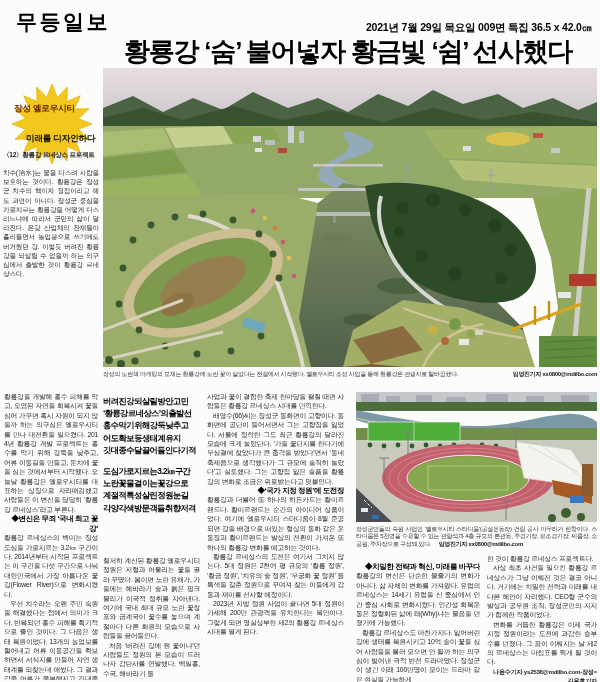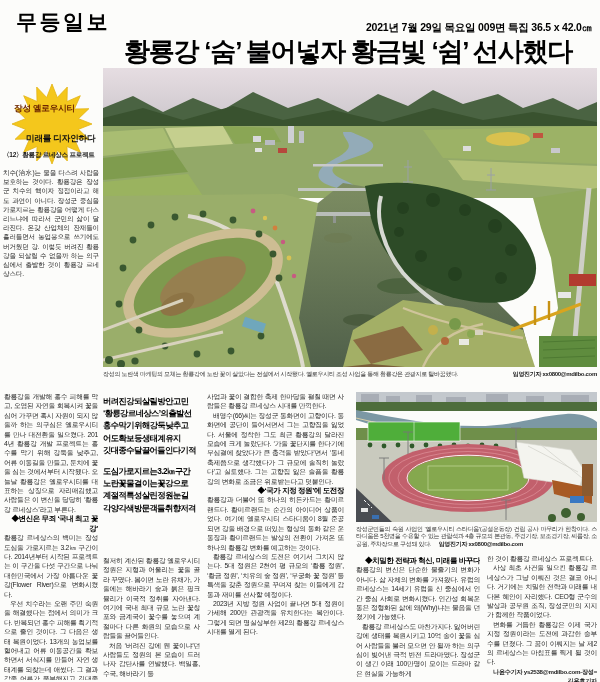--- a/index.html
+++ b/index.html
@@ -307,21 +307,21 @@
           <circle cx="196" cy="126" r="4"></circle>
         </g>
     </svg>
   </div>
   <div class="abs cap2">
     <span>장성군민들의 숙원 사업인 ‘옐로우시티 스타디움’(공설운동장) 건립 공사 마무리가 한창이다. 스타디움은 5천명을 수용할 수 있는 관람석과 4층 규모의 본관동, 주경기장, 보조경기장, 씨름장, 소공원, 주차장으로 구성돼 있다.</span>
     <span class="credit">임영진기자 xx0800@mdilbo.com</span>
   </div>
 
   <div class="abs col col4">
-    <p class="sec-head" style="margin-top:2px">◆치밀한 전략과 혁신, 미래를 바꾸다</p>
+    <p class="sec-head" style="margin-top:8px">◆치밀한 전략과 혁신, 미래를 바꾸다</p>
     <p class="noind">황룡강의 변신은 단순한 물줄기의 변화가 아니다. 삶 자체의 변화를 가져왔다. 유럽의 르네상스는 14세기 유럽을 신 중심에서 인간 중심 사회로 변화시켰다. 인간성 회복운동은 정형화된 삶에 왜(Why)냐는 물음을 던졌기에 가능했다.</p>
     <p>황룡강 르네상스도 마찬가지다. 잃어버린 강에 생태를 복원시키고 10억 송이 꽃을 심어 사람들을 불러 모으면 안 될까 하는 의구심이 빚어낸 극적 반전 드라마였다. 장성군이 생긴 이래 100만명이 모이는 드라마 같은 현실을 가능하게</p>
   </div>
 
   <div class="abs col col5">
     <p class="noind">한 것이 황룡강 르네상스 프로젝트다.</p>
     <p>사상 최초 사건을 일으킨 황룡강 르네상스가 그냥 이뤄진 것은 결코 아니다. 거기에는 치밀한 전략과 미래를 내다본 혜안이 자리했다. CEO형 군수의 발상과 공무원 조직, 장성군민의 지지가 함께한 작품이었다.</p>
     <p>변화를 거듭한 황룡강은 이제 국가 지정 정원이라는 도전에 과감한 승부수를 던졌다. 그 꿈이 이뤄지는 날 제2의 르네상스는 마침표를 찍게 될 것이다.</p>
     <p class="byline">나윤수기자 ys2538@mdilbo.com·장성=김용호기자</p>
   </div>

